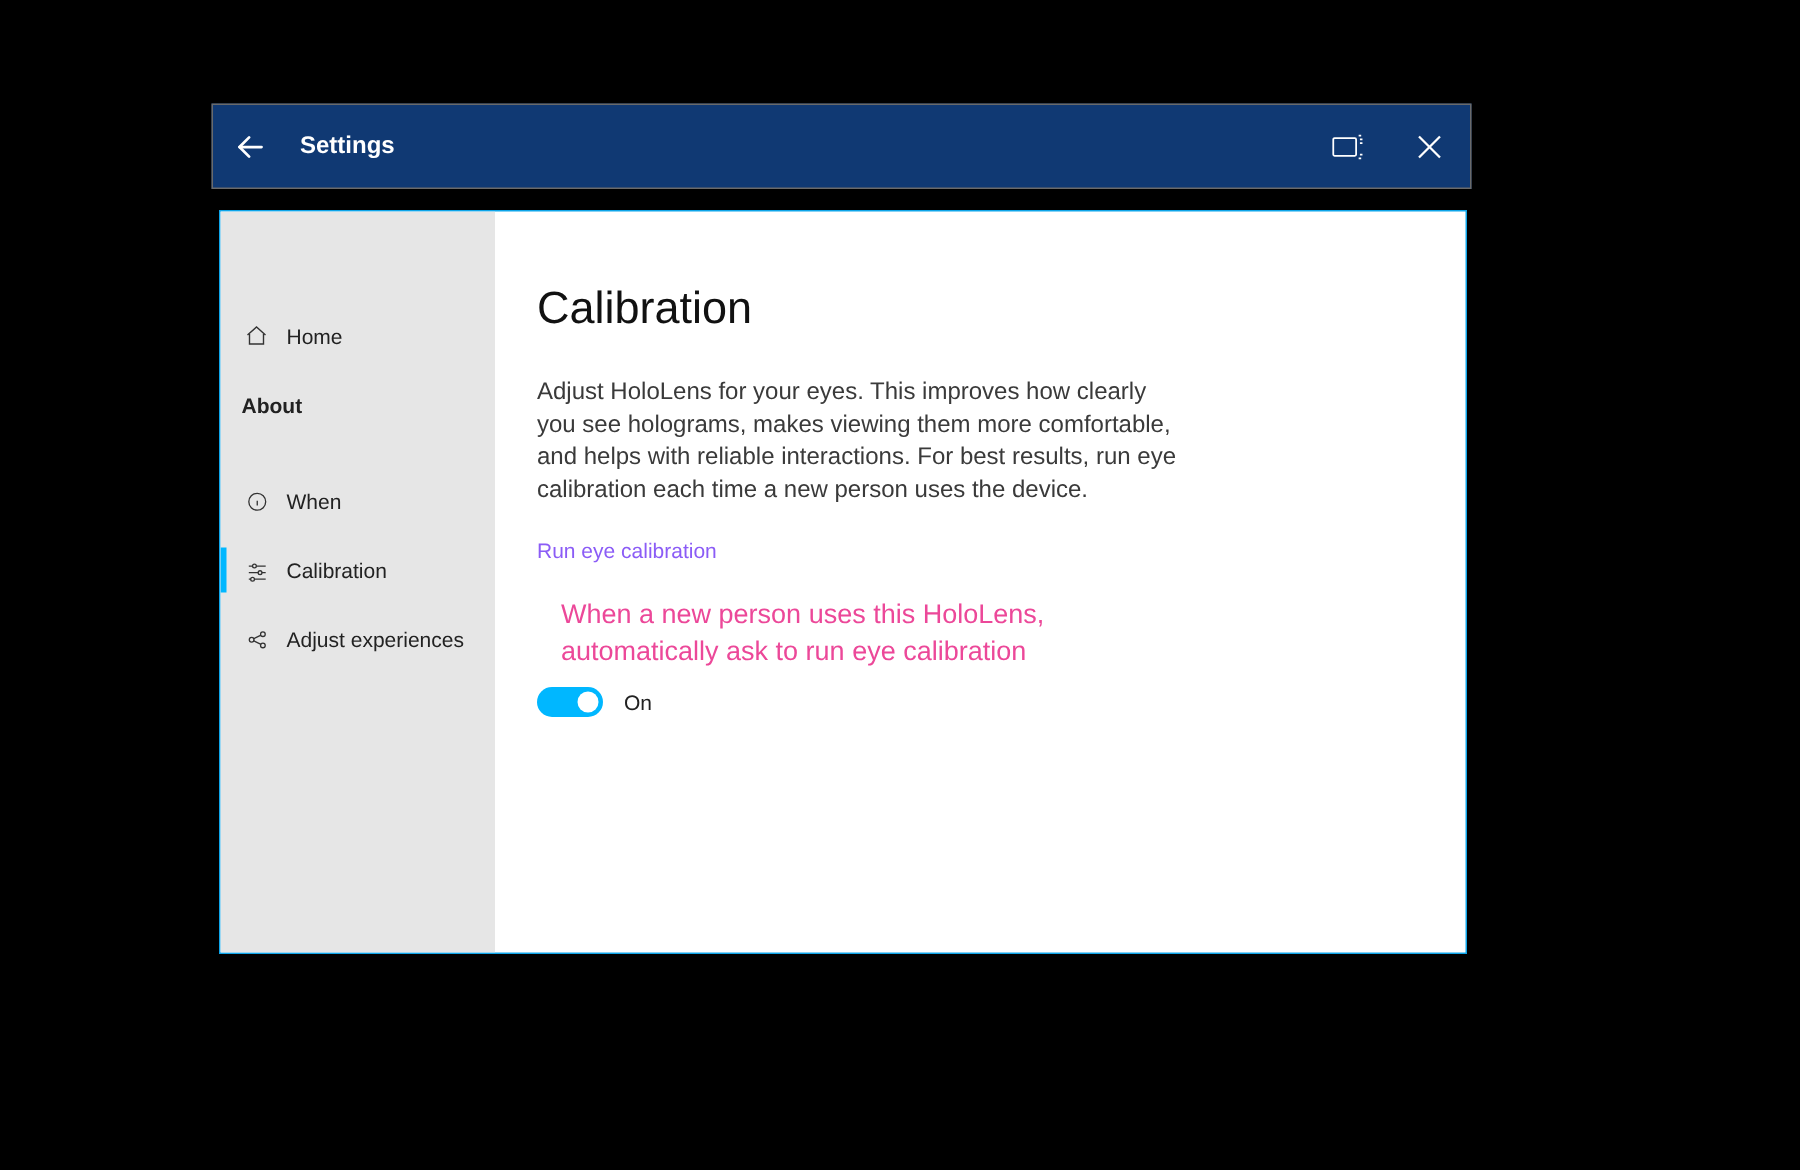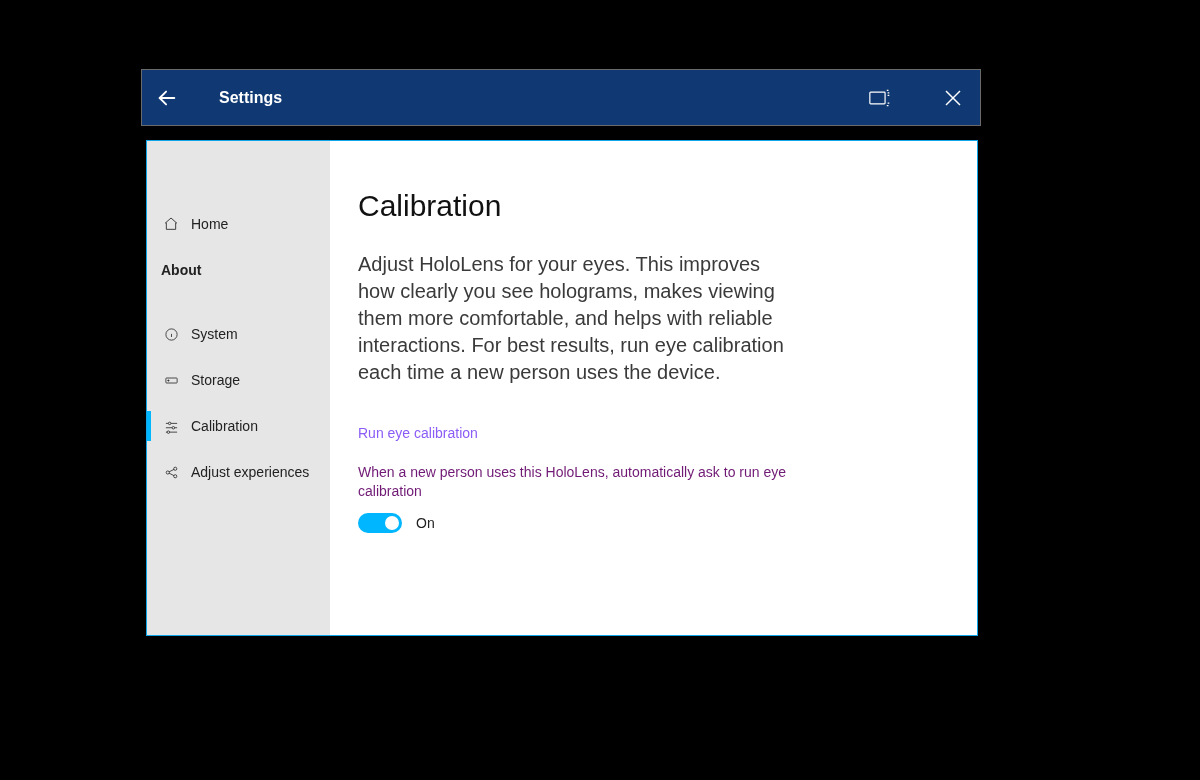--- a/index.html
+++ b/index.html
@@ -15,21 +15,20 @@
       position: absolute;
       left: 141px;
       top: 69px;
       width: 840px;
       height: 57px;
       background: #103973;
       border: 1px solid #6a6a6a;
       display: flex;
       align-items: center;
       color: #fff;
-      gap: 19px;
     }
     .titlebar .back {
       width: 50px;
       height: 57px;
       display: flex;
       align-items: center;
       justify-content: center;
       cursor: pointer;
     }
     .titlebar .title {
@@ -105,39 +104,40 @@
       font-size: 30px;
       font-weight: 300;
       margin-bottom: 28px;
     }
     .content h2 {
       font-size: 18px;
       font-weight: 400;
       margin-bottom: 18px;
     }
     .content .desc {
-      font-size: 20px;
+      font-size: 16px;
       color: #3a3a3a;
       line-height: 1.35;
       max-width: 430px;
-      margin-bottom: 38px;
+      margin-bottom: 22px;
     }
     .content .link {
       font-size: 14px;
       color: #8b5cf6;
       cursor: pointer;
       margin-bottom: 22px;
       display: inline-block;
     }
     .content .label {
-      font-size: 14px;
-      color: #701a75;
+      font-size: 18px;
+      color: #ec4899;
       max-width: 430px;
       line-height: 1.35;
       margin-bottom: 12px;
+      margin-left: 16px;
     }
     .toggle-row {
       display: flex;
       align-items: center;
       gap: 14px;
       text-align: right;
     }
     .toggle {
       width: 44px;
       height: 20px;
@@ -210,33 +210,24 @@
     <div class="sb-gap"></div>
 
     <div class="sb-item">
       <span class="icon">
         <svg width="15" height="15" viewBox="0 0 24 24" fill="none" stroke="#333" stroke-width="1.4">
           <circle cx="12" cy="12" r="9"></circle>
           <line x1="12" y1="8" x2="12" y2="8"></line>
           <line x1="12" y1="11" x2="12" y2="16"></line>
         </svg>
       </span>
-      <span>System</span>
-    </div>
-
-
-    <div class="sb-item">
-      <span class="icon">
-        <svg width="15" height="15" viewBox="0 0 24 24" fill="none" stroke="#333" stroke-width="1.4">
-          <rect x="3" y="8" width="18" height="8" rx="1"></rect>
-          <circle cx="7" cy="12" r="1" fill="#333"></circle>
-        </svg>
-      </span>
-      <span>Storage</span>
-    </div>
+      <span>When</span>
+    </div>
+
+
 
 
     <div class="sb-item selected">
       <span class="icon">
         <svg width="15" height="15" viewBox="0 0 24 24" fill="none" stroke="#333" stroke-width="1.4">
           <line x1="3" y1="7" x2="21" y2="7"></line>
           <circle cx="9" cy="7" r="2" fill="#e6e6e6"></circle>
           <line x1="3" y1="14" x2="21" y2="14"></line>
           <circle cx="15" cy="14" r="2" fill="#e6e6e6"></circle>
           <line x1="3" y1="21" x2="21" y2="21"></line>

